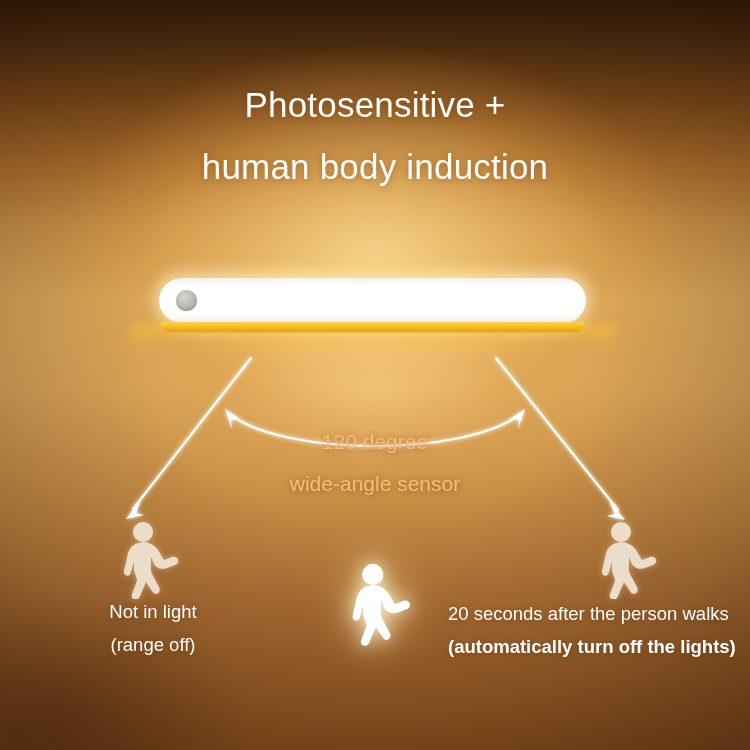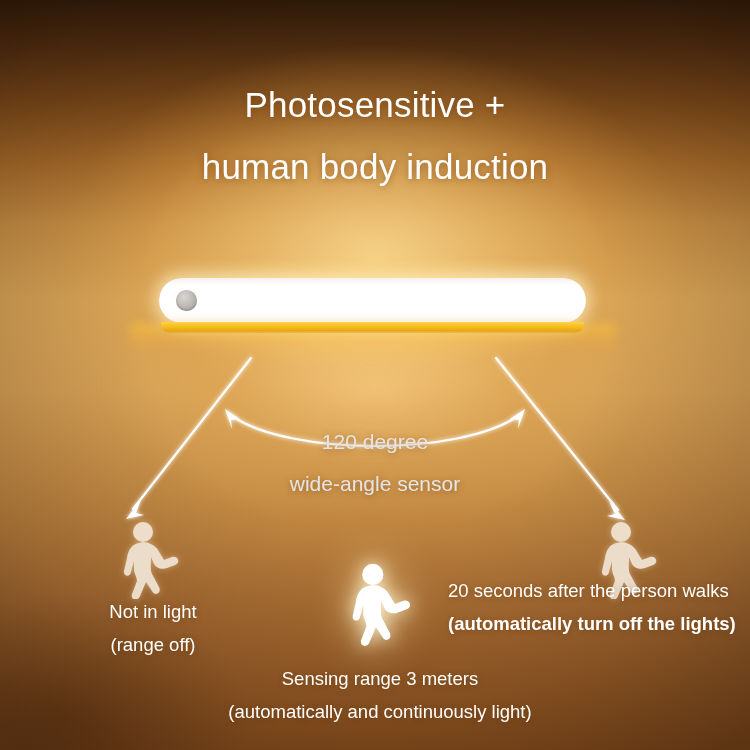--- a/index.html
+++ b/index.html
@@ -191,21 +191,21 @@
     font-size: 18.5px;
     line-height: 33px;
     white-space: nowrap;
     text-shadow: 0 1px 5px rgba(110, 58, 14, 0.5);
   }
   .cap-center-label {
     position: absolute;
     left: 0;
     width: 100%;
     text-align: center;
-    color: #e5e5e5;
+    color: #fdba74;
     font-size: 21px;
     line-height: 42px;
     text-shadow: 0 1px 6px rgba(110, 58, 14, 0.5);
   }
   .cap-block { text-align: center; }
 </style>
 </head>
 <body>
 
 <div id="scene">
@@ -293,23 +293,19 @@
                C44 47, 50 49, 55 47 L63 44 C69 42, 66 34, 60 36 L52 39 L46 29
                C43 24, 36 21, 31 21 Z"></path>
     </svg>
   </div>
 
   <div class="cap cap-block" style="left:58px; top:595px; width:190px;">
     <div>Not in light</div>
     <div>(range off)</div>
   </div>
 
-  <div class="cap cap-block" style="left:185px; top:662px; width:390px;">
-    <div>Sensing range 3 meters</div>
-    <div>(automatically and continuously light)</div>
-  </div>
-
-  <div class="cap" style="left:448px; top:574px; text-align:left;">
+
+  <div class="cap" style="left:448px; top:597px; text-align:left;">
     <div>20 seconds after the person walks</div>
     <div style="text-align:right;font-weight:bold;">(automatically turn off the lights)</div>
   </div>
 
 </div>
 
 </body></html>

